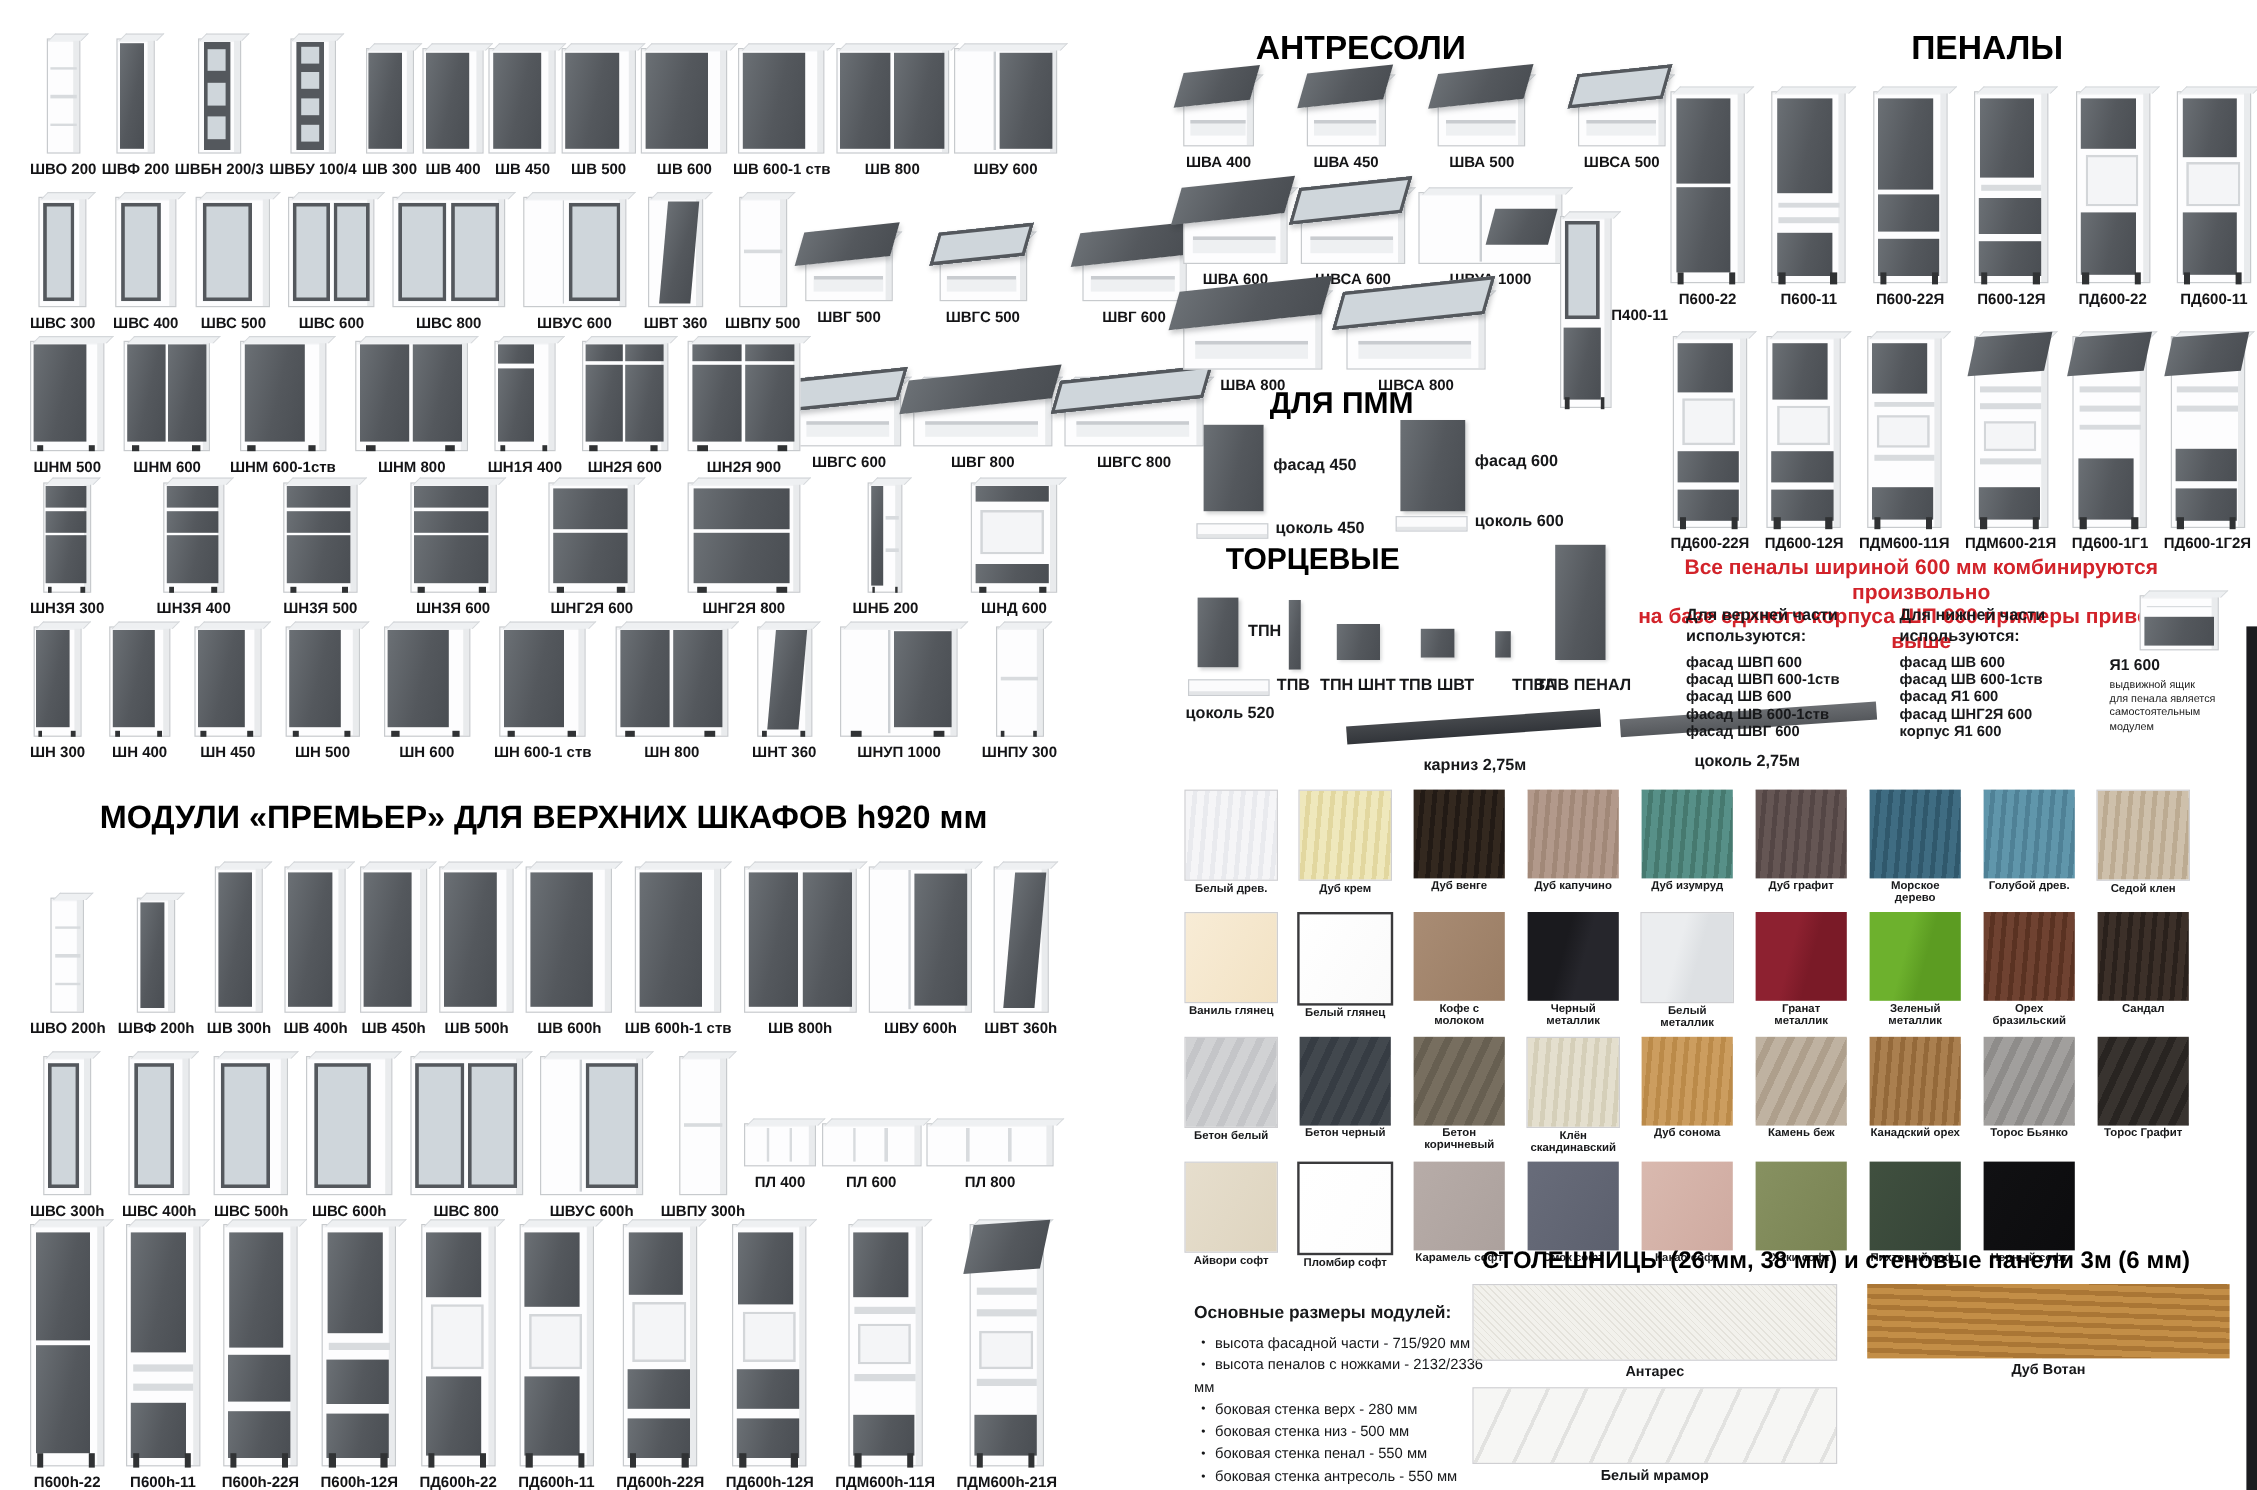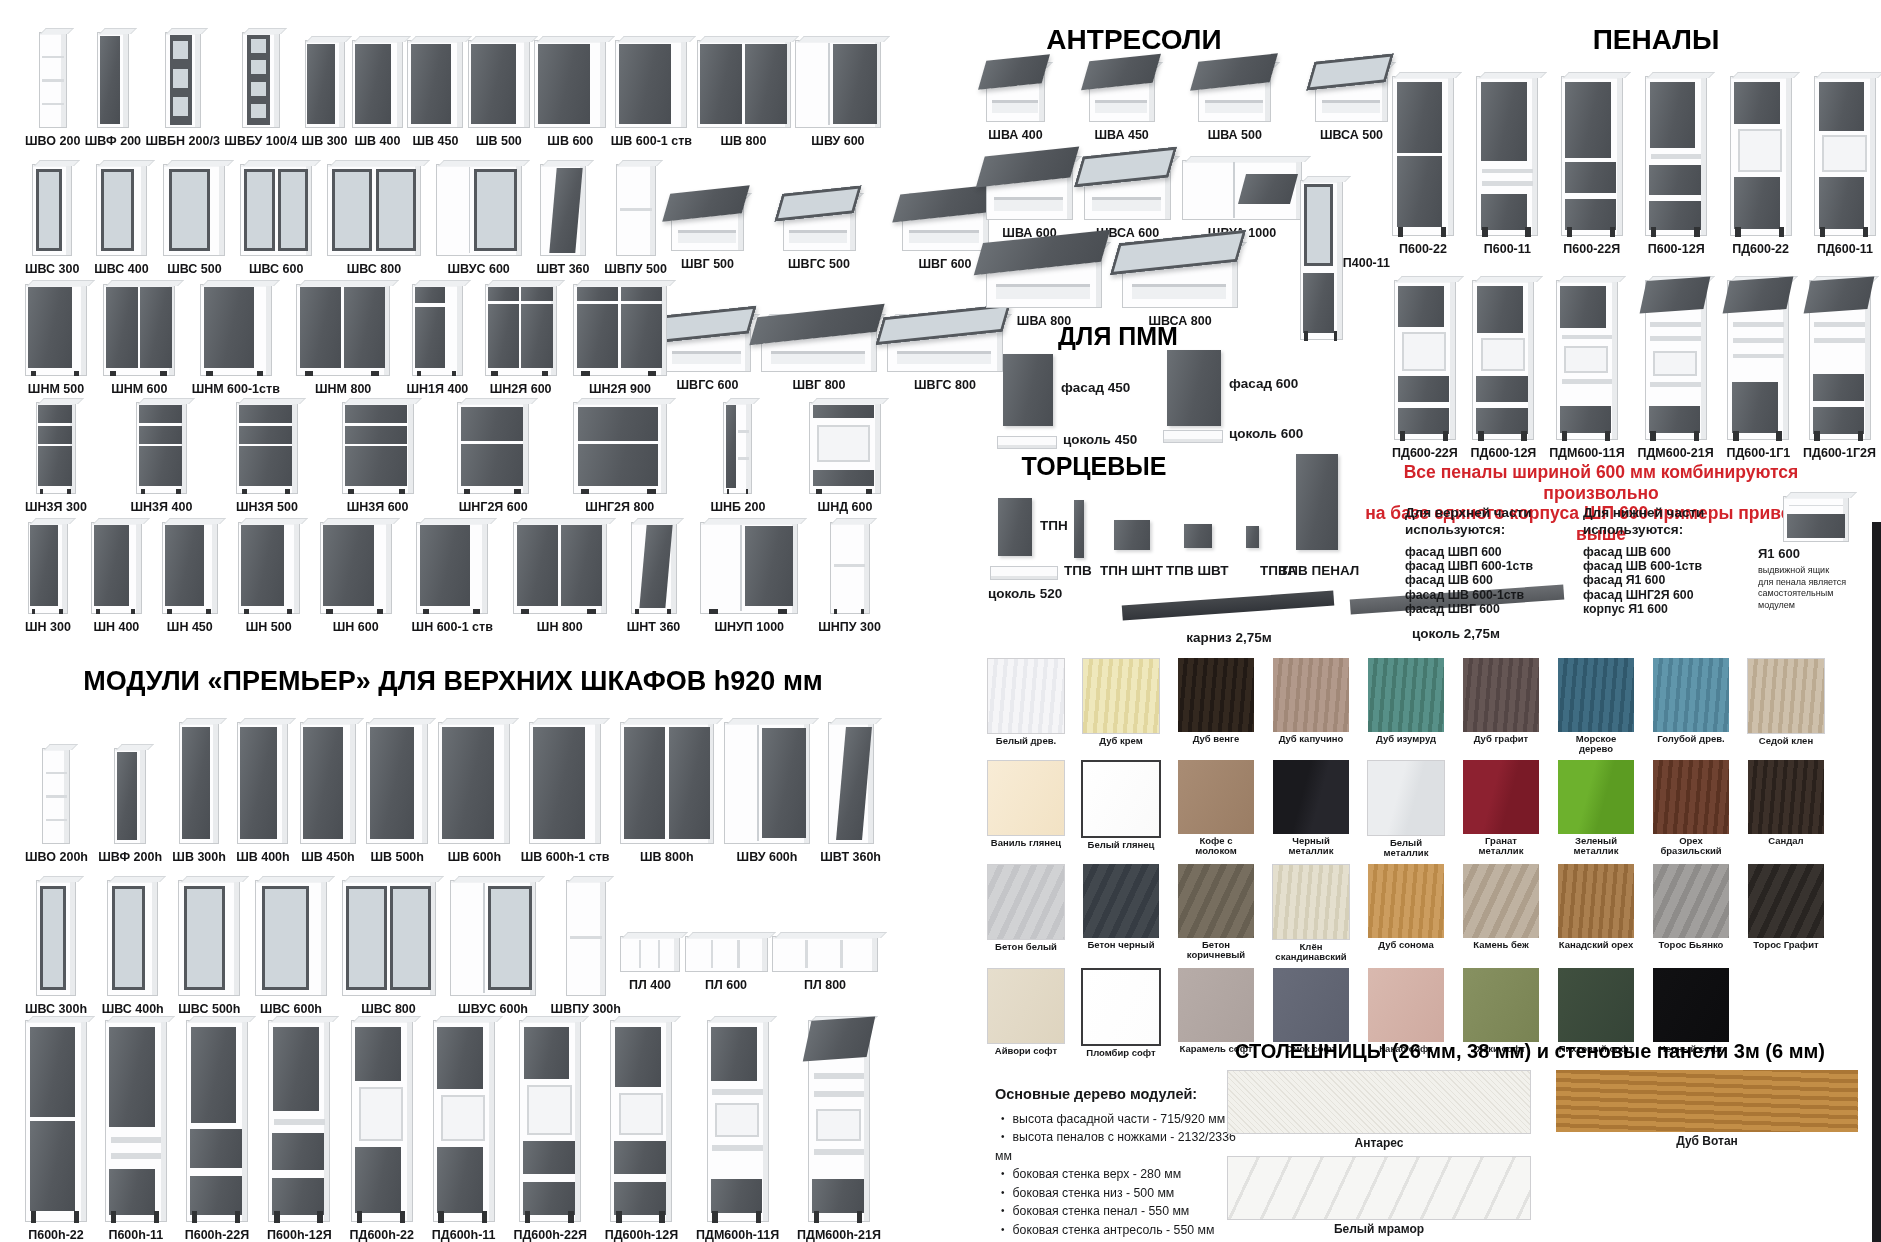--- a/index.html
+++ b/index.html
@@ -1167,21 +1167,21 @@
         <div class="swl">Пихтовый софт</div>
       </div>
       <div class="cc">
         <div class="sw" style="background: linear-gradient(120deg, rgb(17, 17, 19), rgb(12, 12, 14));"></div>
         <div class="swl">Черный софт</div>
       </div>
     </div>
 
   <div class="sec-title" id="wt-title">СТОЛЕШНИЦЫ (26 мм, 38 мм) и стеновые панели 3м (6 мм)</div>
   <div id="sizes">
-    <div class="hd">Основные дерево модулей:</div>
+    <div class="hd">Основные размеры модулей:</div>
   <div class="it">высота фасадной части - 715/920 мм</div>
       <div class="it">высота пеналов с ножками - 2132/2336 мм</div>
       <div class="it">боковая стенка верх - 280 мм</div>
       <div class="it">боковая стенка низ - 500 мм</div>
       <div class="it">боковая стенка пенал - 550 мм</div>
       <div class="it">боковая стенка антресоль - 550 мм</div>
     </div>
   <div id="wtgrid">
       <div class="wt">
         <div class="wtsw" style="background: repeating-linear-gradient(45deg, rgb(242, 241, 236) 0px, rgb(242, 241, 236) 3px, rgb(228, 226, 219) 3px, rgb(228, 226, 219) 4px); border: 1px solid rgb(207, 207, 210);"></div>

